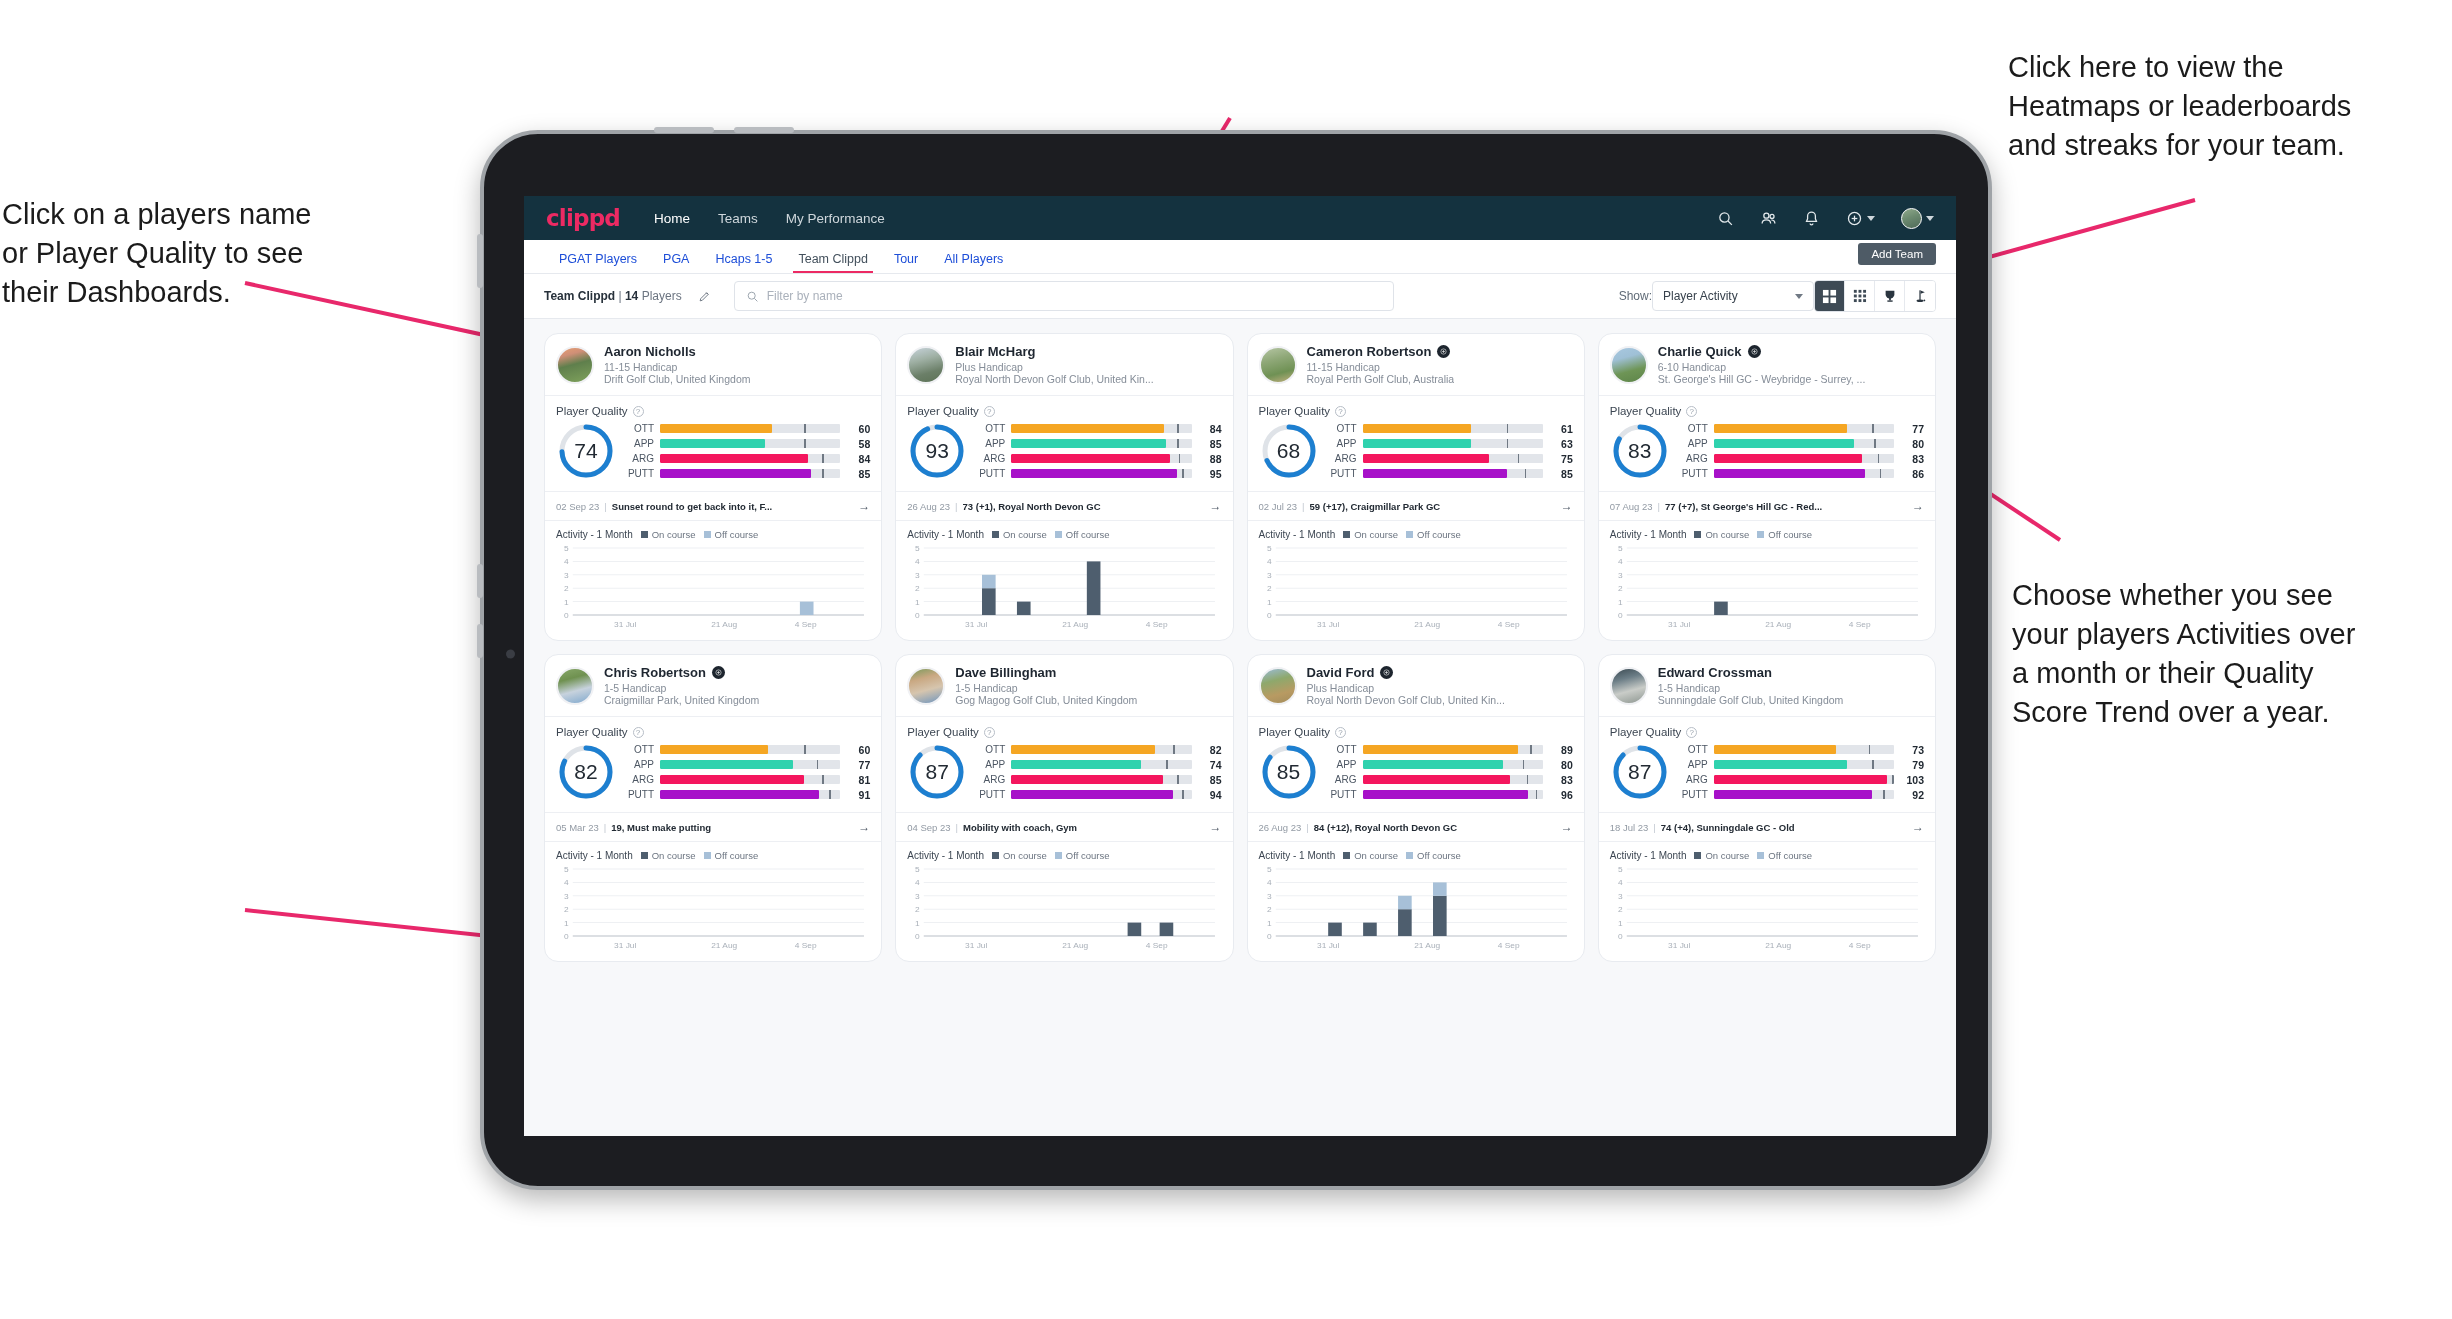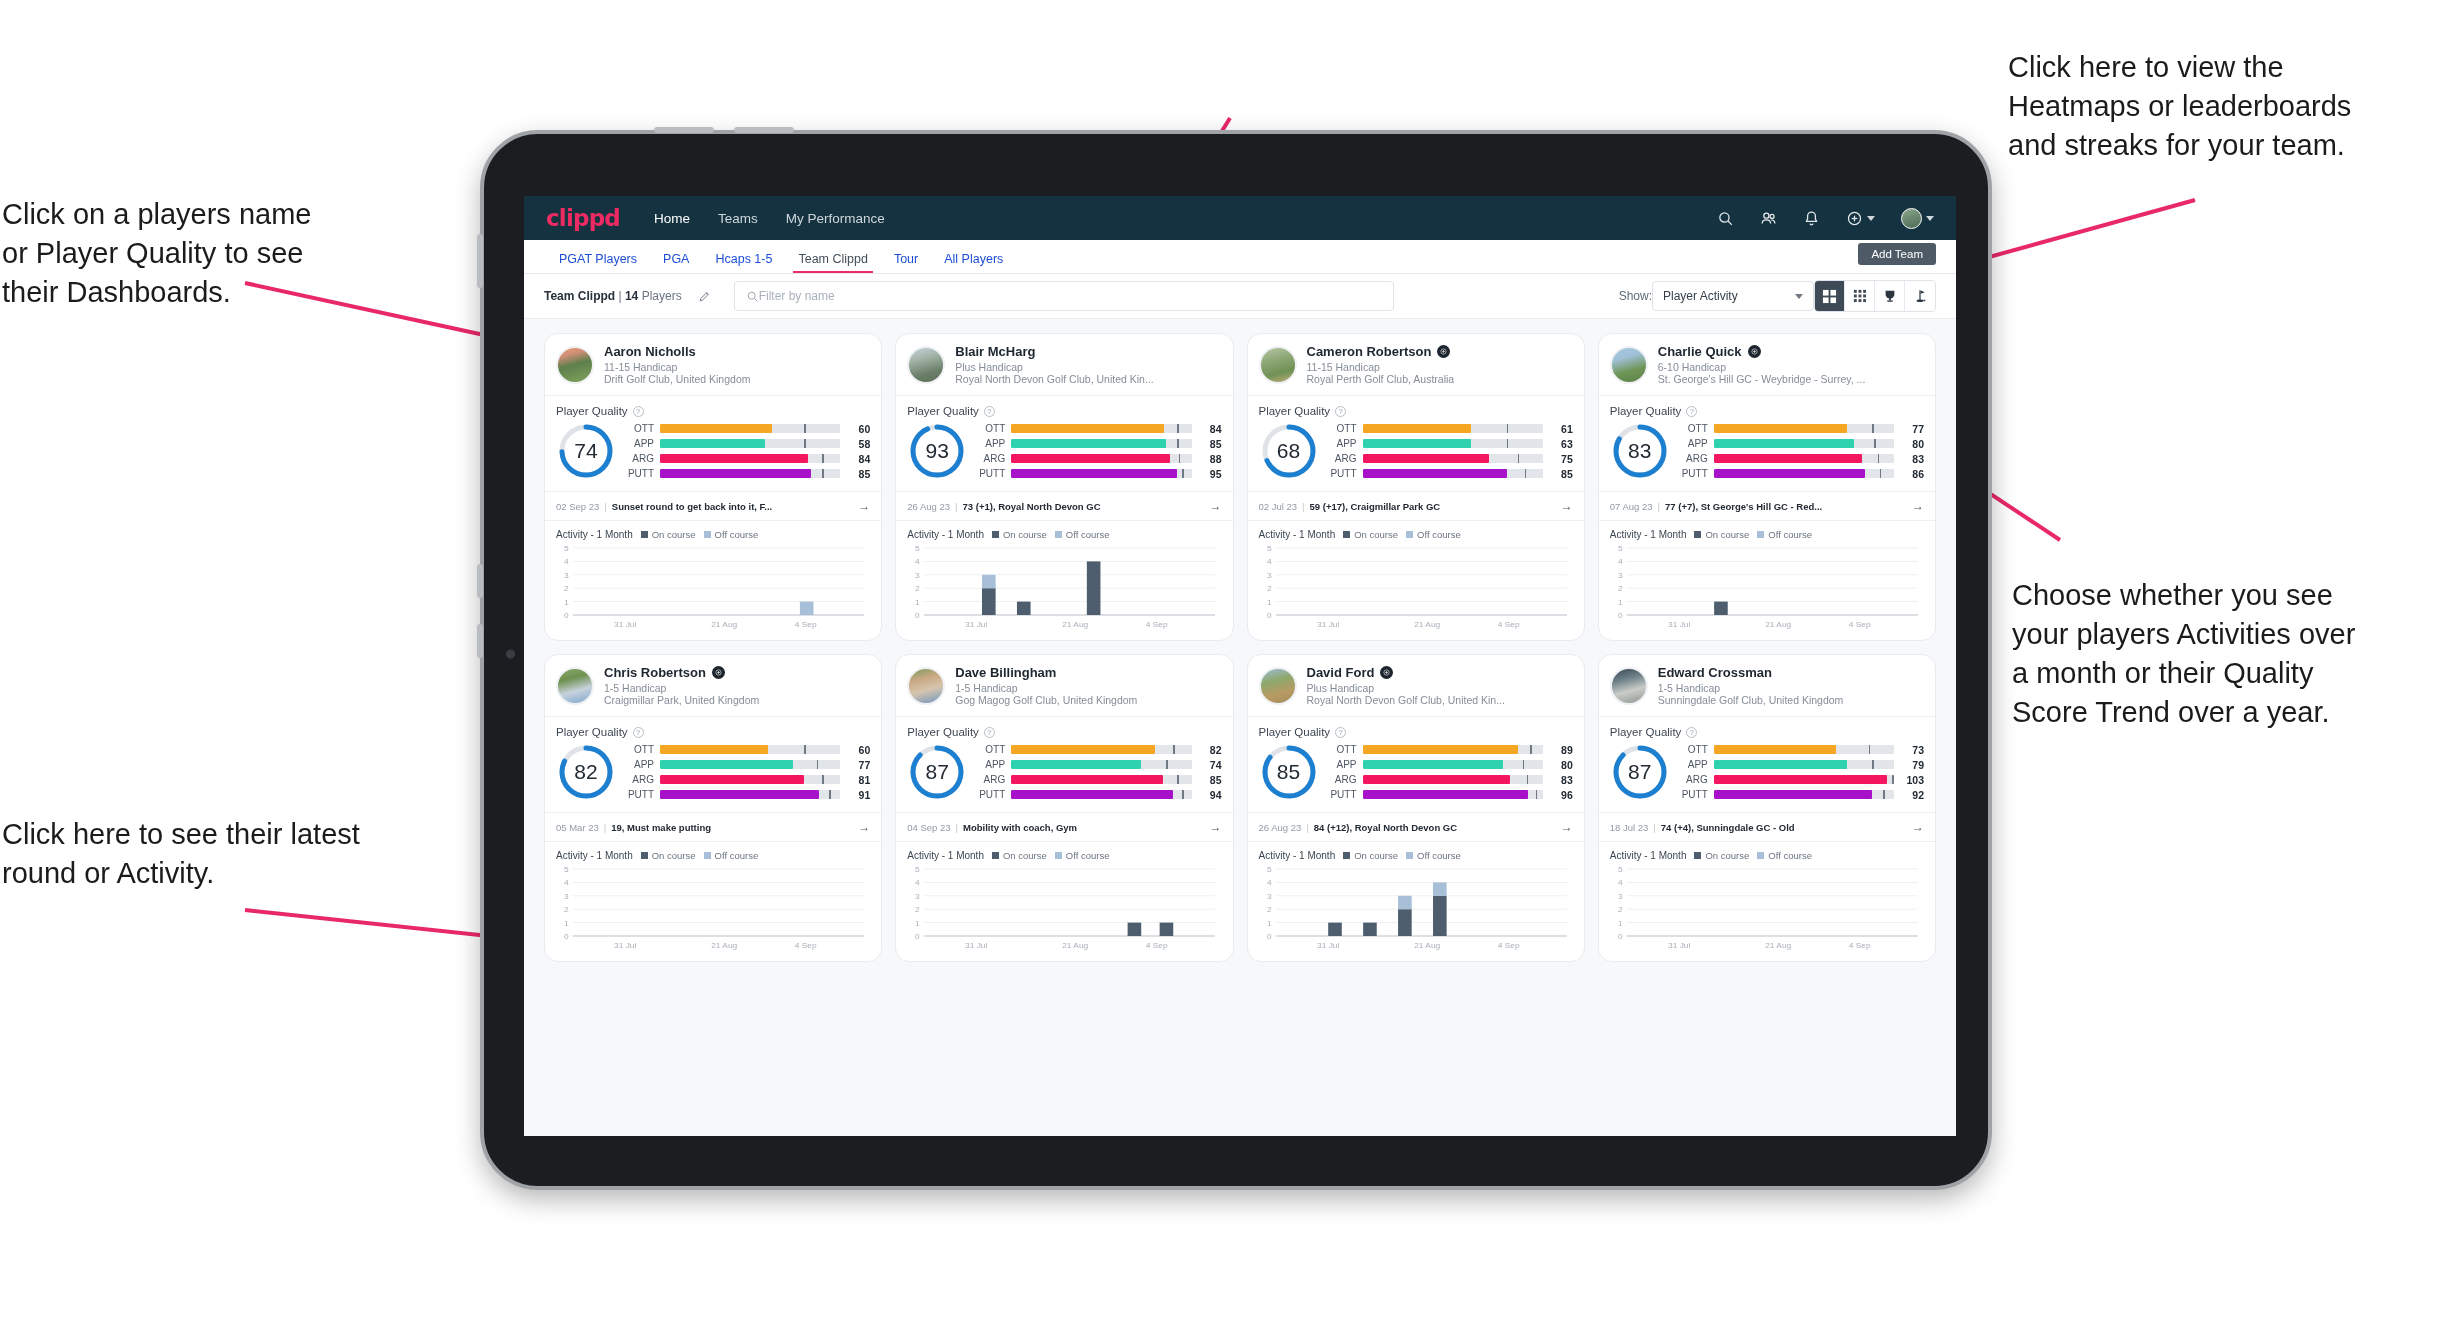--- a/index.html
+++ b/index.html
@@ -102,21 +102,21 @@
   .team-label b { color: #27313b; }
   .pencil-btn {
     width: 26px; height: 26px; margin-left: 10px;
     display:flex;align-items:center;justify-content:center;
     border-radius:3px; cursor:pointer;
   }
   .pencil-btn svg { width: 13px; height: 13px; stroke:#5f6a76; fill:none; stroke-width:1.6; }
   .search-box {
     margin-left: 16px; flex: 1; max-width: 660px;
     height: 30px; border: 1px solid #dfe3e9; border-radius: 4px;
-    background: #fff; display:flex; align-items:center; padding: 0 11px;
+    background: #fff; display:flex; align-items:center; gap:8px; padding: 0 11px;
   }
   .search-box svg { width: 13px; height: 13px; stroke:#9aa3ad; fill:none; stroke-width:1.8; }
   .search-ph { font-size: 12px; color: #aab1bb; }
   .toolbar-right { margin-left: auto; display:flex; align-items:center; }
   .show-lbl { font-size: 12px; color: #5f6a76; }
   .select {
     border: 1px solid #dfe3e9; border-radius: 4px; height: 30px;
     min-width: 162px; display:flex; align-items:center; justify-content:space-between;
     padding: 0 10px; font-size: 12px; color: #37414c; background: #fff; cursor:pointer;
   }
@@ -224,22 +224,20 @@
 
   <div class="annot" style="left:2px; top:195px;">Click on a players name
 or Player Quality to see
 their Dashboards.</div>
 
   <div class="annot" style="left:2012px; top:576px;">Choose whether you see
 your players Activities over
 a month or their Quality
 Score Trend over a year.</div>
 
-  <div class="annot" style="left:2px; top:815px;">Click here to see their latest
-round or Activity.</div>
 
   <svg class="arrow-svg" style="left:0;top:0;width:2452px;height:1319px;">
     <defs>
       <marker id="ah" markerWidth="9" markerHeight="9" refX="7" refY="4.5" orient="auto">
         <path d="M0,0 L9,4.5 L0,9 Z" fill="#e8286b"></path>
       </marker>
     </defs>
 
     <path d="M1230,118 L1148,252" stroke="#e8286b" stroke-width="4" fill="none" marker-end="url(#ah)"></path>
 

